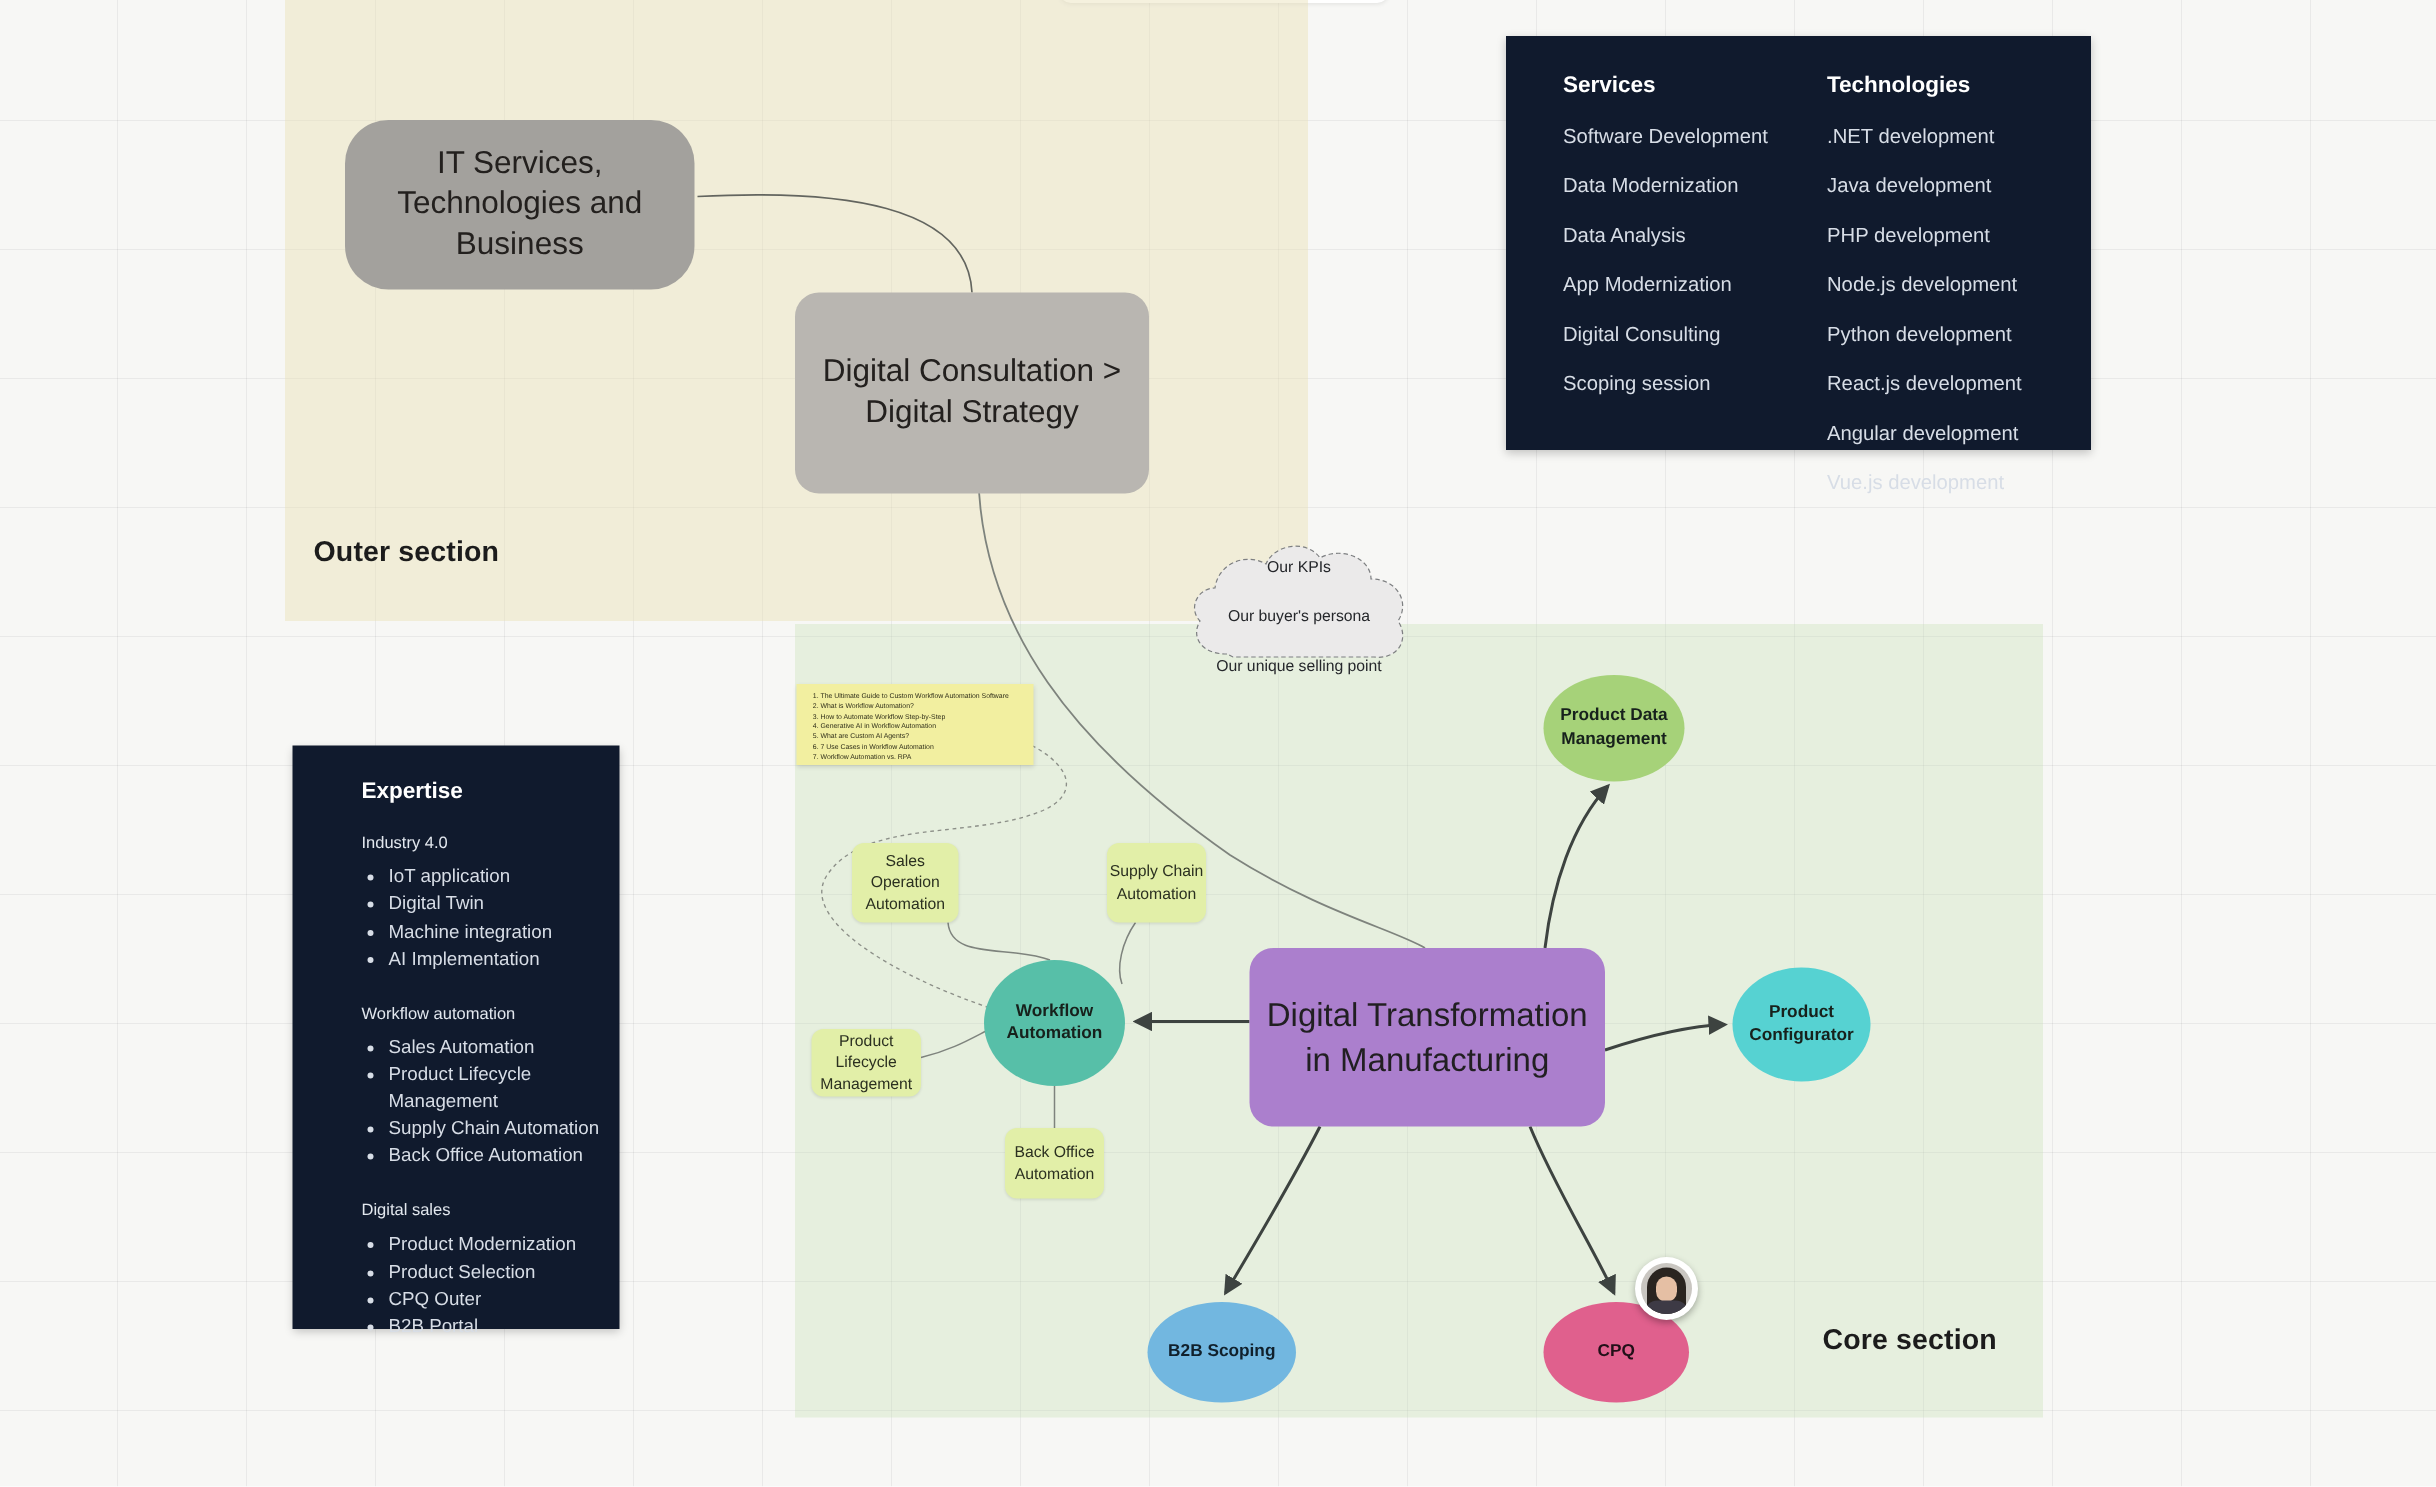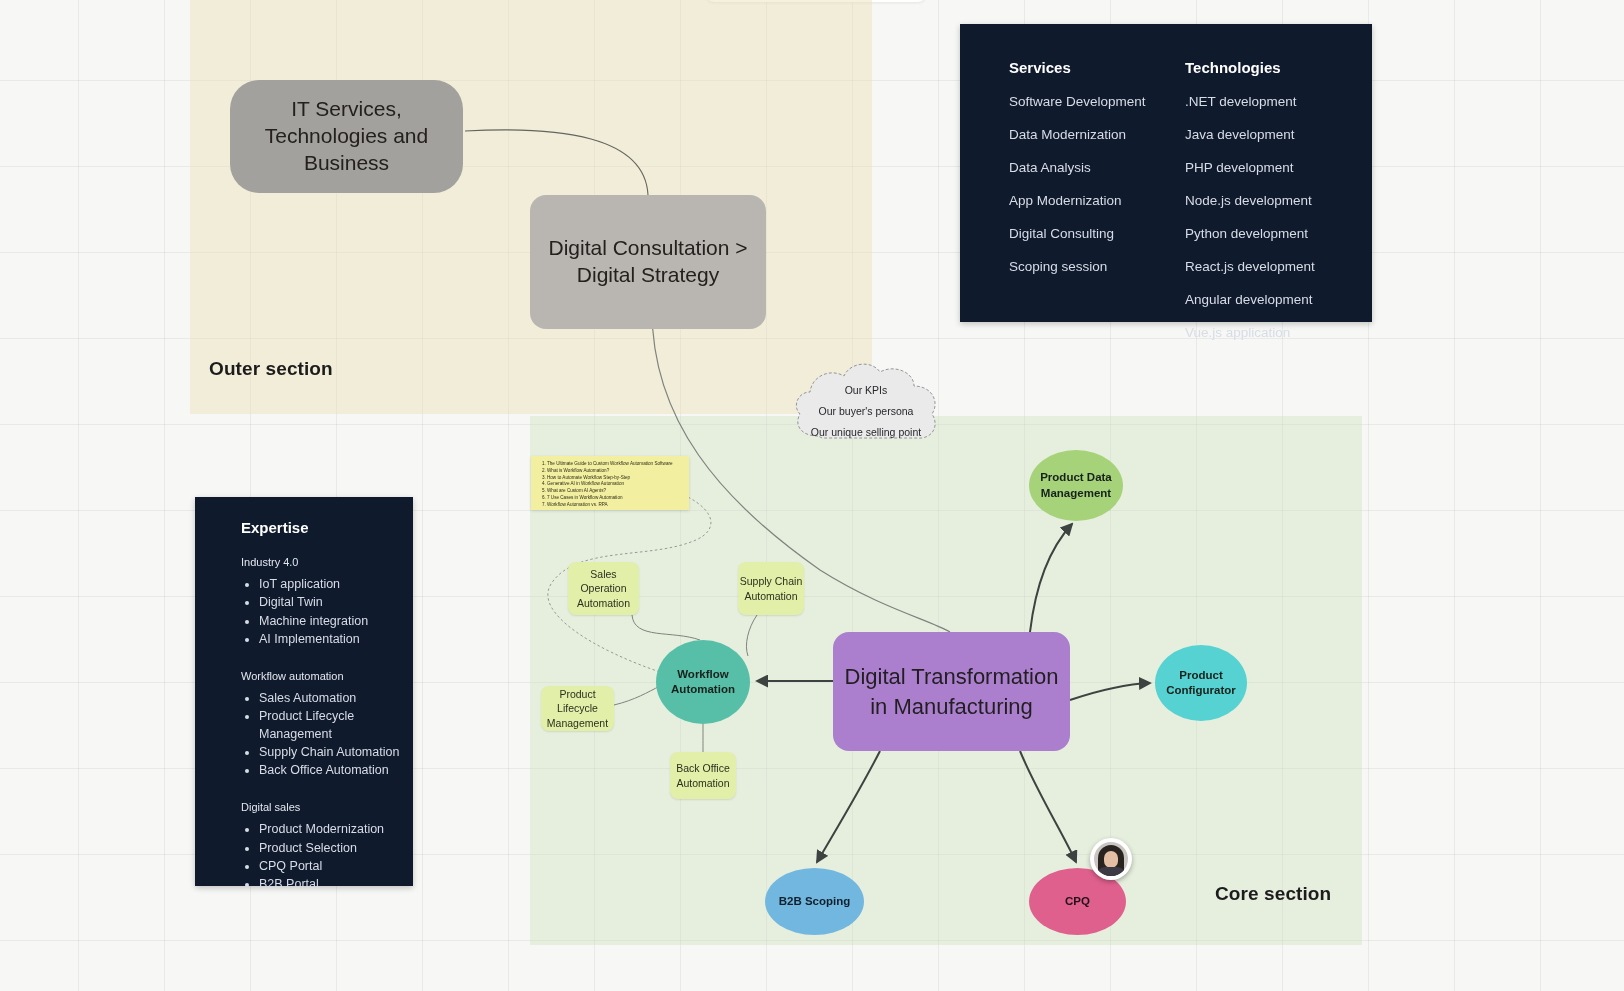--- a/index.html
+++ b/index.html
@@ -50,23 +50,23 @@
   #core-label  { left: 1215px; top: 883px; }
 
   
   .dark-panel {
     position: absolute;
     background: #101a2d;
     color: #e9edf3;
     box-shadow: 0 2px 6px rgba(0,0,0,.22);
   }
   #services-panel {
-    left: 960px; top: 24px;
+    left: 1004px; top: 24px;
     width: 390px; height: 276px;
-    padding: 11px;
+    padding: 0;
   }
   #services-panel .cols {
     display: flex;
     padding: 24px 0 0 38px;
   }
   #services-panel .col { width: 190px; }
   .panel-head {
     font-size: 15px;
     font-weight: bold;
     color: #ffffff;
@@ -193,21 +193,21 @@
     width: 160px; height: 98px;
   }
   #cloud-wrap svg { position: absolute; inset: 0; }
   #cloud-text {
     position: absolute;
     inset: 0;
     display: flex;
     flex-direction: column;
     align-items: center;
     justify-content: center;
-    gap: 9px;
+    gap: 21px;
     padding-top: 12px;
     box-sizing: border-box;
   }
   #cloud-text span {
     font-size: 10.5px;
     color: #25272b;
     white-space: nowrap;
   }
 
   
@@ -327,21 +327,21 @@
       </div>
       <div class="col">
         <div class="panel-head">Technologies</div>
         <div class="panel-item">.NET development</div>
         <div class="panel-item">Java development</div>
         <div class="panel-item">PHP development</div>
         <div class="panel-item">Node.js development</div>
         <div class="panel-item">Python development</div>
         <div class="panel-item">React.js development</div>
         <div class="panel-item">Angular development</div>
-        <div class="panel-item">Vue.js application</div>
+        <div class="panel-item">Vue.js development</div>
       </div>
     </div>
   </div>
 
   <div id="expertise-panel" class="dark-panel">
     <div class="inner">
       <div class="title">Expertise</div>
 
       <div class="grp-head">Industry 4.0</div>
       <ul>
@@ -356,21 +356,21 @@
         <li>Sales Automation</li>
         <li>Product Lifecycle Management</li>
         <li>Supply Chain Automation</li>
         <li>Back Office Automation</li>
       </ul>
 
       <div class="grp-head">Digital sales</div>
       <ul class="last">
         <li>Product Modernization</li>
         <li>Product Selection</li>
-        <li>CPQ Portal</li>
+        <li>CPQ Outer</li>
         <li>B2B Portal</li>
       </ul>
     </div>
   </div>
 
   <div id="node-it-services" class="node rect-gray">IT Services, Technologies and Business</div>
   <div id="node-digital-consultation" class="node rect-gray">Digital Consultation &gt; Digital Strategy</div>
 
   <div id="cloud-wrap">
     <svg viewBox="0 0 160 98">

